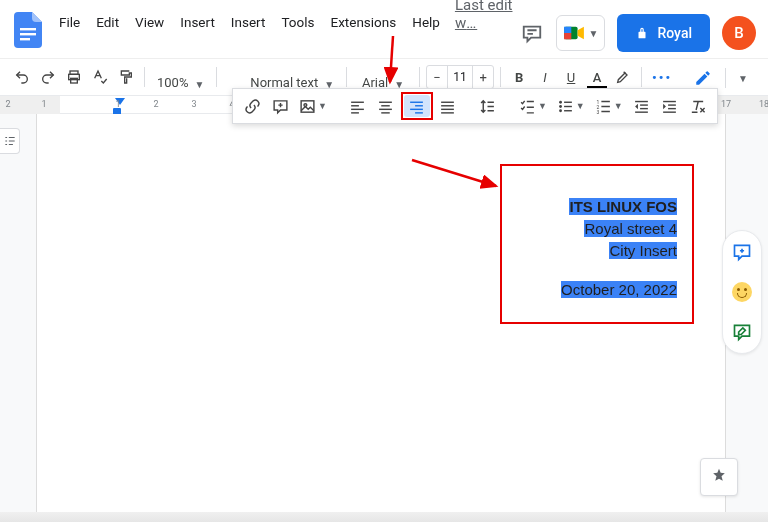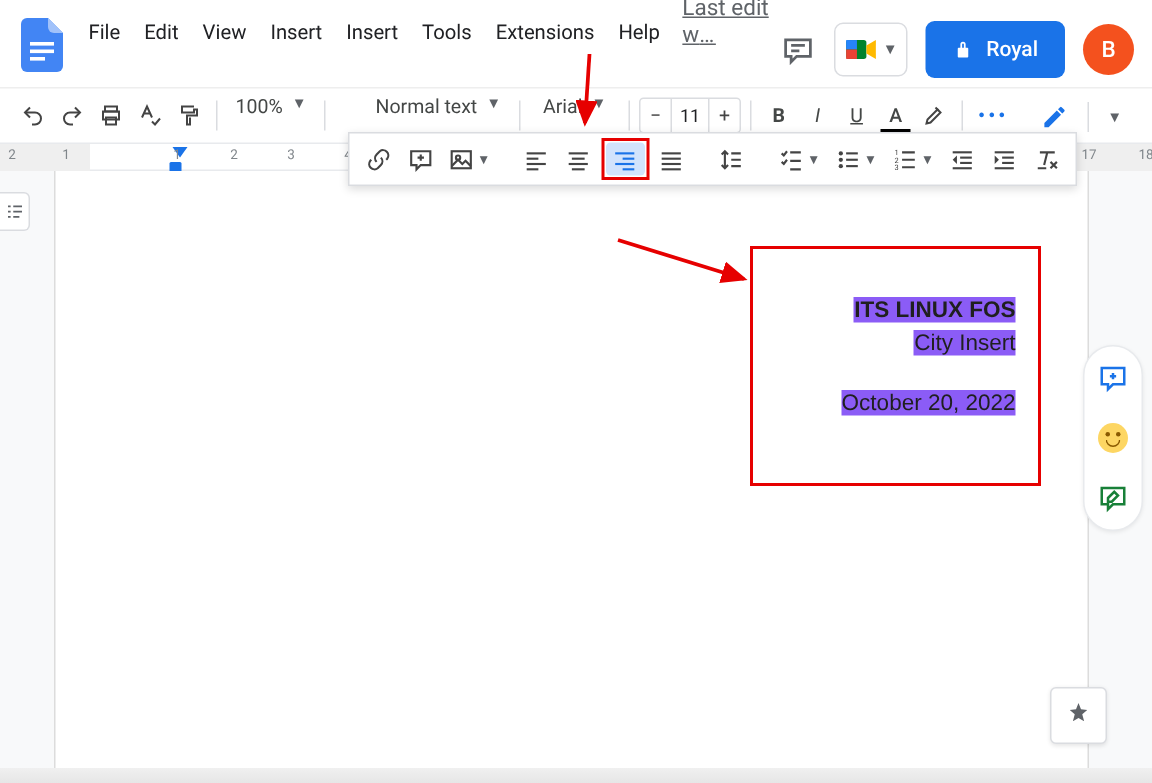--- a/index.html
+++ b/index.html
@@ -55,21 +55,21 @@
     height: 38px; border-top: 1px solid #eee; border-bottom: 1px solid #e8eaed;
     display: flex; align-items: center; padding: 0 10px; gap: 2px;
     background:#fff;
   }
   .tbtn {
     min-width: 24px; height: 26px; padding: 0 4px;
     display: flex; align-items: center; justify-content: center;
     color: #444746; border-radius: 3px; cursor: pointer; font-size:13px;
   }
   .tsep { width: 1px; height: 20px; background: #dadce0; margin: 0 4px; }
-  .tselect { padding: 0 6px; gap: 6px; display:flex; align-items:flex-start; }
+  .tselect { padding: 0 6px; gap: 6px; display:flex; align-items:flex-end; }
   .tselect .caret { font-size:10px; color:#5f6368; }
   .font-size-box {
     display:flex; align-items:center; border:1px solid #dadce0; border-radius:3px; height:24px;
   }
   .font-size-box .pm { width:20px; text-align:center; cursor:pointer; color:#444; }
   .font-size-box .val { width:26px; text-align:center; border-left:1px solid #dadce0; border-right:1px solid #dadce0; height:100%; line-height:22px; font-size:12px;}
   .bold { font-weight:700;} .italic{font-style:italic;} .underline{text-decoration:underline;}
   .color-A { position:relative; font-weight:500; }
   .color-A::after { content:""; position:absolute; left:2px; right:2px; bottom:1px; height:3px; background:#000; }
   .more-dots { color:#1a73e8; font-weight:700; letter-spacing:2px; }
@@ -115,21 +115,21 @@
   }
   .page {
     position:absolute; left:36px; top:0; width:690px; height:560px;
     background:#fff; border:1px solid #dcdcdc; border-top:0;
   }
   .doc-content {
     position:absolute; right:48px; top:82px; text-align:right;
     font-family: Arial, sans-serif; font-size:15px; line-height:1.45;
     color:#1f1f1f;
   }
-  .sel { background:#8b5cf6; }
+  .sel { background:#3b82f6; }
   .doc-content .l1 { font-weight:700; }
   .doc-content .gap { height:18px; }
   
   .anno-box{
     position:absolute; border:2.5px solid #e60000;
     pointer-events:none;
   }
   .anno-arrow{
     position:absolute; pointer-events:none;
   }
@@ -460,20 +460,21 @@
 
 <div class="canvas-wrap">
   <div class="outline-tab">
     <svg width="14" height="14" viewBox="0 0 24 24" fill="none" stroke="#5f6368" stroke-width="2">
         <path d="M4 6h3M4 12h3M4 18h3M10 6h10M10 12h10M10 18h7"></path>
       </svg>
   </div>
   <div class="page">
     <div class="doc-content">
       <div><span class="sel l1">ITS LINUX FOS</span></div>
+      <div><span class="sel">Royal street 4</span></div>
       <div><span class="sel">City Insert</span></div>
       <div class="gap"></div>
       <div><span class="sel">October 20, 2022</span></div>
     </div>
   </div>
 
   <div class="anno-box" style="left:500px; top:50px; width:194px; height:160px;"></div>
 
   <svg class="anno-arrow" style="left:410px; top:40px; width:100px; height:40px;" viewBox="0 0 100 40">
     <defs>

